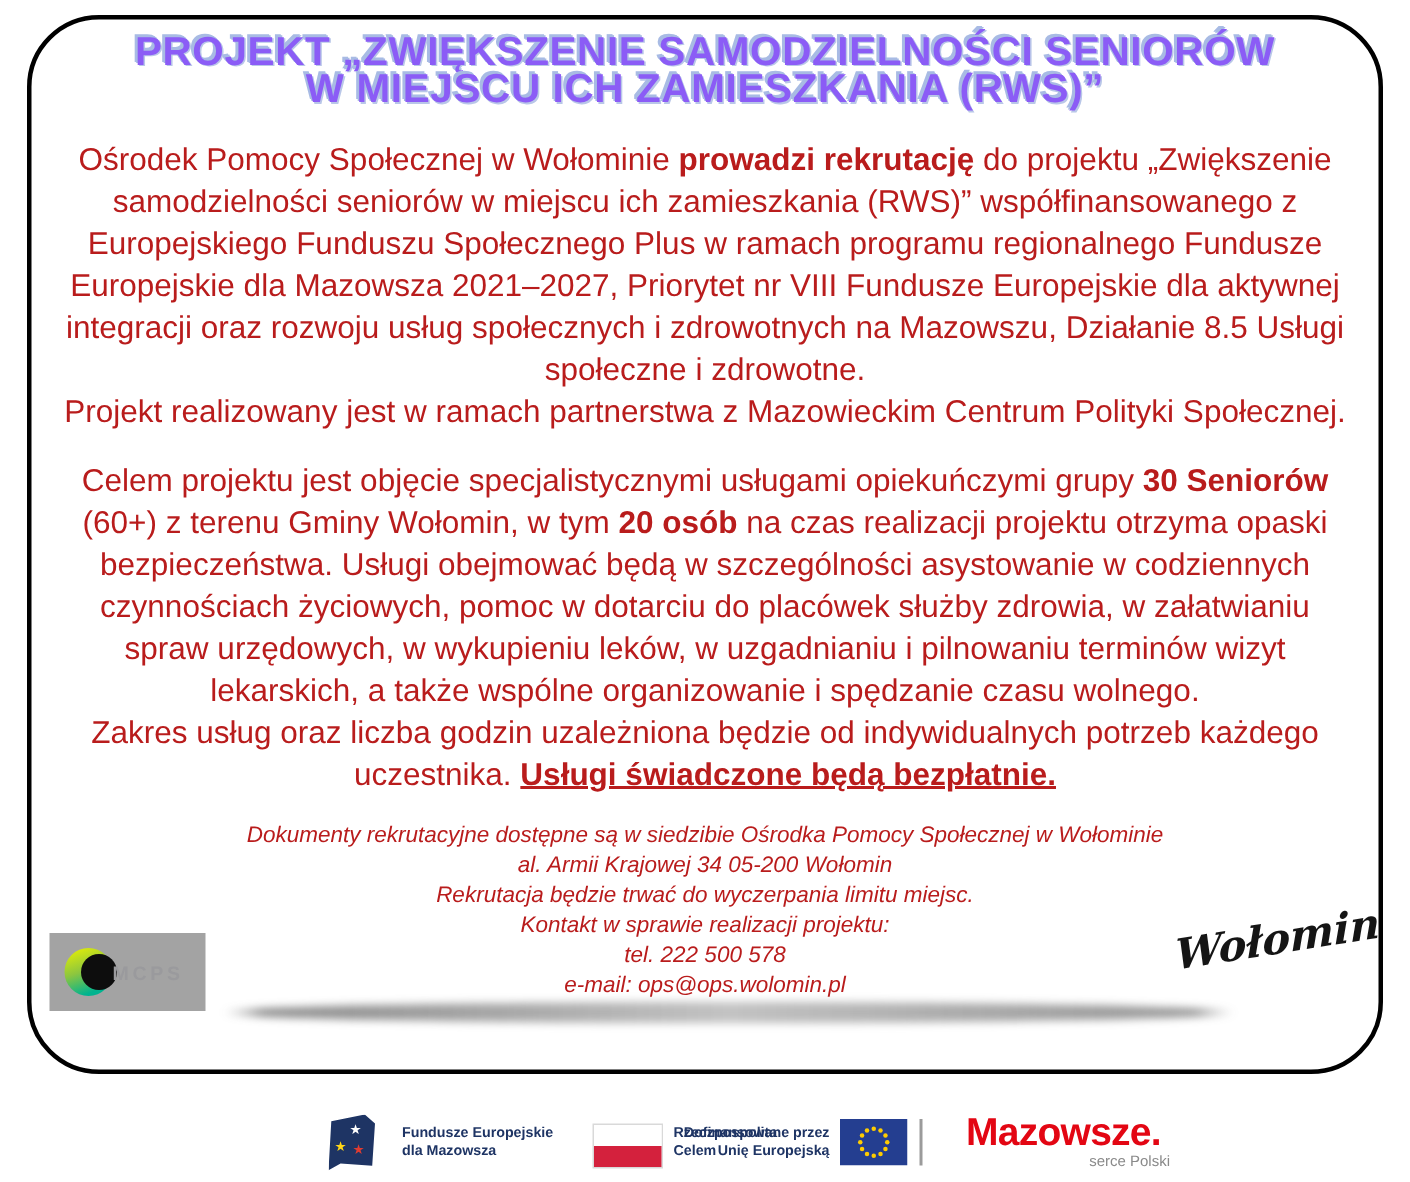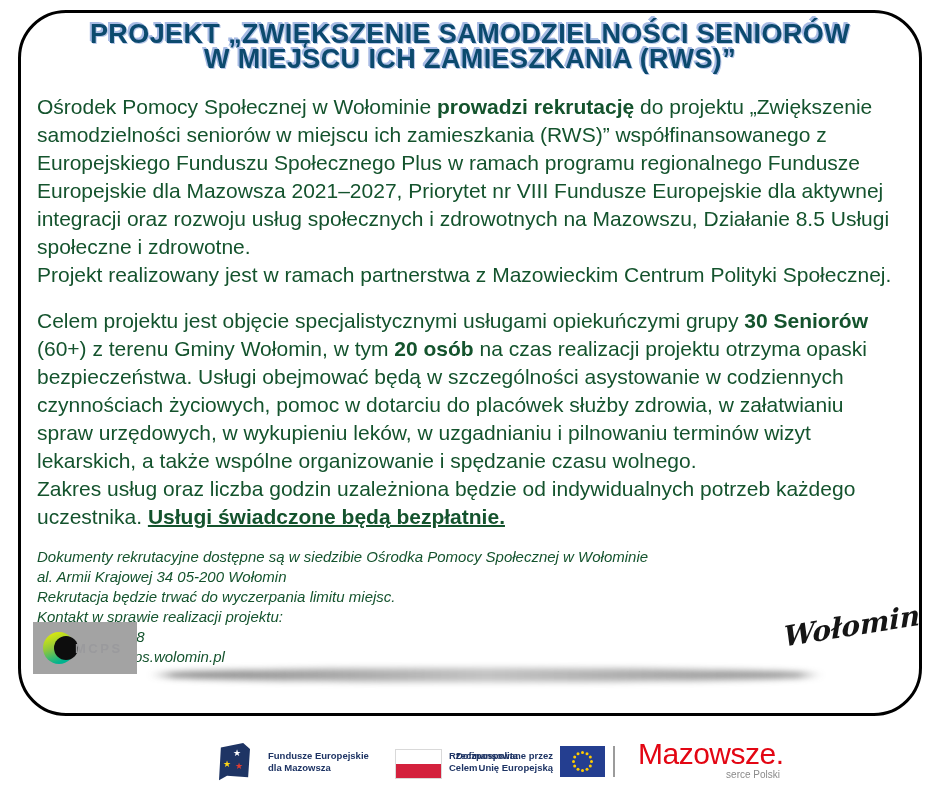--- a/index.html
+++ b/index.html
@@ -2,24 +2,24 @@
 <html><head>
 <meta charset="utf-8">
 <style>
   html,body{margin:0;padding:0;background:#ffffff;}
   .poster{position:relative;width:940px;height:788px;background:#ffffff;overflow:hidden;
           font-family:"Liberation Sans",sans-serif;}
   
   .card{position:absolute;left:18px;top:10px;width:898px;height:700px;
         border:3px solid #000;border-radius:48px;background:#fff;}
   .title{position:absolute;top:9px;left:0;right:0;text-align:center;
-         font-weight:700;font-size:27px;line-height:25px;color:#0c4a6e;
+         font-weight:700;font-size:27px;line-height:25px;color:#8b5cf6;
          letter-spacing:0.4px;
          text-shadow:-2px -2px 0 #a8bbe4,-1px -1px 0 #a8bbe4,1px 1px 0 #b9c7e8;}
-  .content{position:absolute;left:16px;right:16px;top:80px;text-align:left;color:#14532d;}
+  .content{position:absolute;left:16px;right:16px;top:80px;text-align:center;color:#b91c1c;}
   .para{font-size:21px;line-height:28px;}
   .para b{font-weight:700;}
   .p2{margin-top:18px;}
   .u{font-weight:700;text-decoration:underline;text-decoration-thickness:2px;}
   .contact{margin-top:16px;font-size:15px;line-height:20px;font-style:italic;}
   .contact span{display:block;}
   
   .ops{position:absolute;left:18px;top:74px;width:66px;height:50px;}
   
   .mcps{position:absolute;left:12px;top:609px;width:104px;height:52px;background:#a3a3a3;
@@ -44,21 +44,21 @@
   .f-txt{position:absolute;font-size:9.5px;line-height:11.5px;font-weight:700;color:#1e3464;}
   .fe-txt{left:256px;top:15px;text-align:left;margin-left:12px;}
   .pl-flag{position:absolute;left:395px;top:14px;width:45px;height:28px;border:1px solid #d9d9d9;}
   .pl-flag .top{height:50%;background:#fff;}
   .pl-flag .bot{height:50%;background:#d4213d;}
   .rp-txt{left:449px;top:15px;text-align:left;}
   .eu-txt{left:440px;top:15px;width:113px;text-align:right;}
   .eu-flag{position:absolute;left:560px;top:11px;width:45px;height:31px;}
   .v-div{position:absolute;left:613px;top:11px;width:2px;height:31px;background:#9b9b9b;}
   .maz{position:absolute;left:638px;top:5px;width:142px;text-align:right;}
-  .maz .name{font-weight:400;font-size:30px;line-height:28px;color:#e30613;
+  .maz .name{font-weight:700;font-size:26px;line-height:28px;color:#e30613;
              letter-spacing:-0.5px;display:block;text-align:center;}
   .maz .tag{font-size:10px;color:#8a8a8a;display:block;margin-top:1px;}
 </style>
 </head>
 <body>
 
 <div class="poster">
 
   <div class="card">
 

